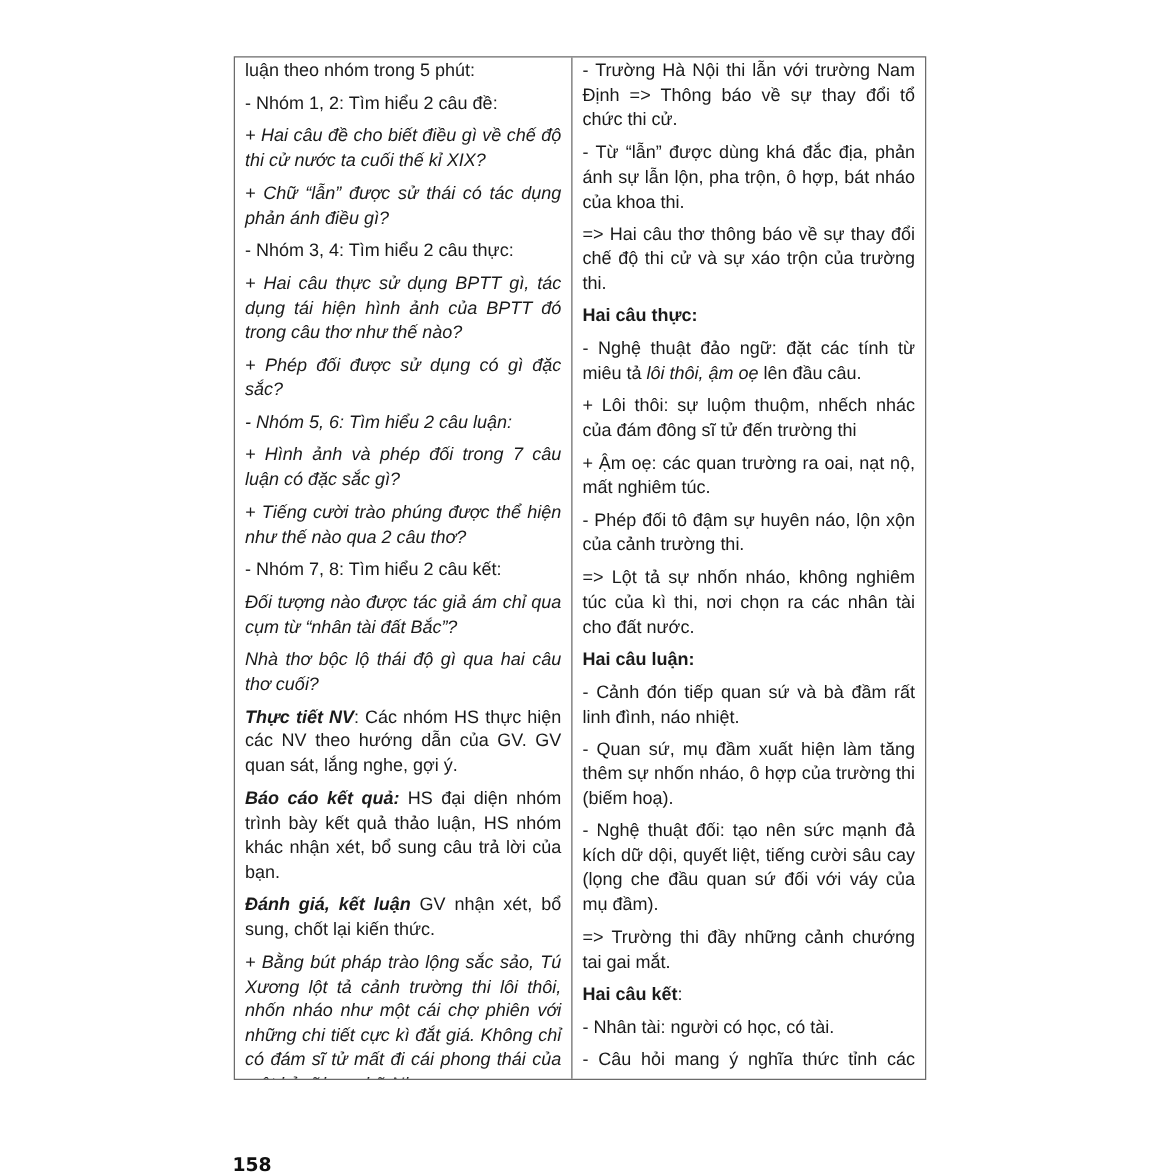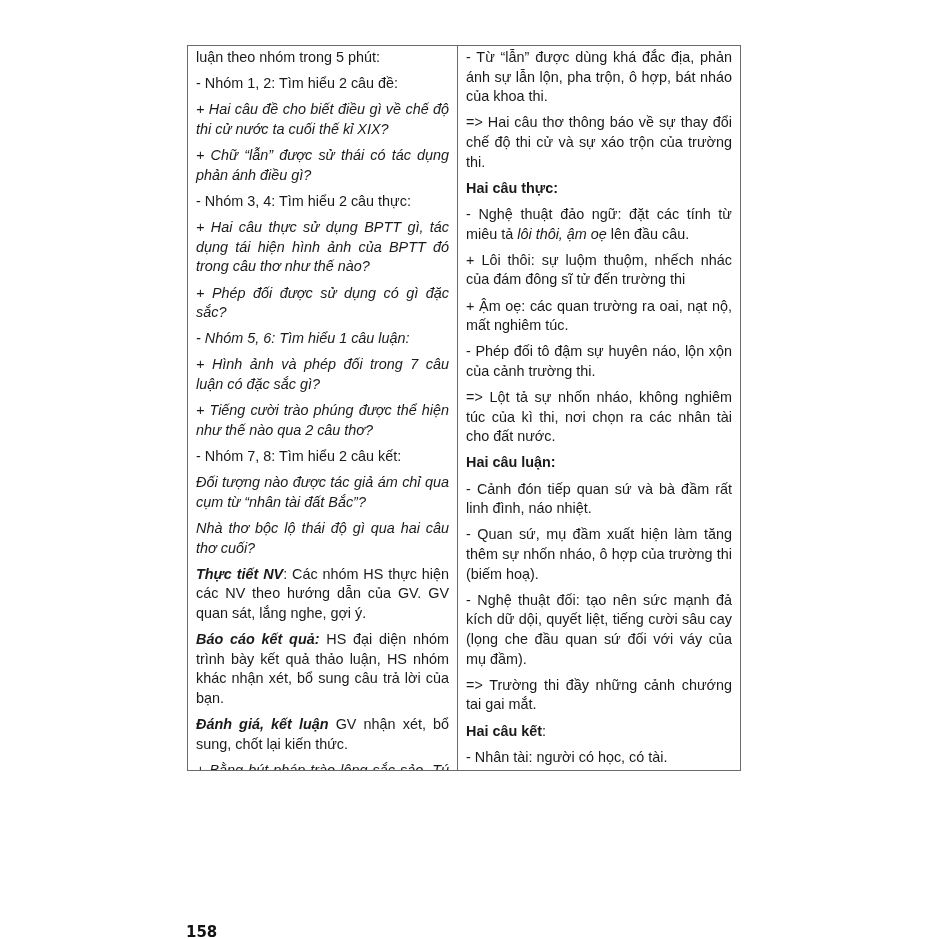--- a/index.html
+++ b/index.html
@@ -1,19 +1,19 @@
 <!DOCTYPE html>
 <html><head>
 <meta charset="utf-8">
 <style>
   html, body { margin: 0; padding: 0; background: #ffffff; }
   body { width: 939px; height: 939px; position: relative; overflow: hidden;
          font-family: "Liberation Sans", sans-serif; color: #1a1a1a; }
   .page-table {
-    position: absolute; left: 187px; top: 45px; width: 554px; height: 726px;
+    position: absolute; left: 187px; top: 45px; width: 554px; height: 819px;
     border: 1px solid #6b6b6b; box-sizing: border-box; display: flex;
   }
   .col { box-sizing: border-box; padding: 2px 8px 0 8px; overflow: hidden; }
   .col-left { width: 271px; border-right: 1px solid #6b6b6b; }
   .col-right { width: 283px; }
   .p { font-size: 14.4px; line-height: 19.6px; margin: 0 0 6.6px 0; text-align: justify; }
   .p.last-just { text-align-last: justify; }
   .i { font-style: italic; }
   .b { font-weight: bold; }
   .bi { font-weight: bold; font-style: italic; }
@@ -27,32 +27,33 @@
 
 <div class="page-table">
   <div class="col col-left">
     <p class="p">luận theo nhóm trong 5 phút:</p>
     <p class="p">- Nhóm 1, 2: Tìm hiểu 2 câu đề:</p>
     <p class="p i">+ Hai câu đề cho biết điều gì về chế độ thi cử nước ta cuối thế kỉ XIX?</p>
     <p class="p i">+ Chữ “lẫn” được sử thái có tác dụng phản ánh điều gì?</p>
     <p class="p">- Nhóm 3, 4: Tìm hiểu 2 câu thực:</p>
     <p class="p i">+ Hai câu thực sử dụng BPTT gì, tác dụng tái hiện hình ảnh của BPTT đó trong câu thơ như thế nào?</p>
     <p class="p i">+ Phép đối được sử dụng có gì đặc sắc?</p>
-    <p class="p i">- Nhóm 5, 6: Tìm hiểu 1 câu luận:</p>
+    <p class="p i">- Nhóm 5, 6: Tìm hiểu 2 câu luận:</p>
     <p class="p i">+ Hình ảnh và phép đối trong 7 câu luận có đặc sắc gì?</p>
     <p class="p i">+ Tiếng cười trào phúng được thể hiện như thế nào qua 2 câu thơ?</p>
     <p class="p">- Nhóm 7, 8: Tìm hiểu 2 câu kết:</p>
     <p class="p i">Đối tượng nào được tác giả ám chỉ qua cụm từ “nhân tài đất Bắc”?</p>
     <p class="p i">Nhà thơ bộc lộ thái độ gì qua hai câu thơ cuối?</p>
     <p class="p"><span class="bi">Thực tiết NV</span><span>: Các nhóm HS thực hiện các NV theo hướng dẫn của GV. GV quan sát, lắng nghe, gợi ý.</span></p>
     <p class="p"><span class="bi">Báo cáo kết quả:</span><span> HS đại diện nhóm trình bày kết quả thảo luận, HS nhóm khác nhận xét, bổ sung câu trả lời của bạn.</span></p>
     <p class="p"><span class="bi">Đánh giá, kết luận</span><span> GV nhận xét, bổ sung, chốt lại kiến thức.</span></p>
     <p class="p i">+ Bằng bút pháp trào lộng sắc sảo, Tú Xương lột tả cảnh trường thi lôi thôi, nhốn nháo như một cái chợ phiên với những chi tiết cực kì đắt giá. Không chỉ có đám sĩ tử mất đi cái phong thái của một kẻ sĩ học chữ Nho</p>
   </div>
   <div class="col col-right">
+    <p class="p">- Trường Hà Nội thi lẫn với trường Nam Định =&gt; Thông báo về sự thay đổi tổ chức thi cử.</p>
     <p class="p">- Từ “lẫn” được dùng khá đắc địa, phản ánh sự lẫn lộn, pha trộn, ô hợp, bát nháo của khoa thi.</p>
     <p class="p">=&gt; Hai câu thơ thông báo về sự thay đổi chế độ thi cử và sự xáo trộn của trường thi.</p>
     <p class="p b">Hai câu thực:</p>
     <p class="p"><span>- Nghệ thuật đảo ngữ: đặt các tính từ miêu tả </span><span class="i">lôi thôi, ậm oẹ</span><span> lên đầu câu.</span></p>
     <p class="p">+ Lôi thôi: sự luộm thuộm, nhếch nhác của đám đông sĩ tử đến trường thi</p>
     <p class="p">+ Ậm oẹ: các quan trường ra oai, nạt nộ, mất nghiêm túc.</p>
     <p class="p">- Phép đối tô đậm sự huyên náo, lộn xộn của cảnh trường thi.</p>
     <p class="p">=&gt; Lột tả sự nhốn nháo, không nghiêm túc của kì thi, nơi chọn ra các nhân tài cho đất nước.</p>
     <p class="p b">Hai câu luận:</p>
     <p class="p">- Cảnh đón tiếp quan sứ và bà đầm rất linh đình, náo nhiệt.</p>

